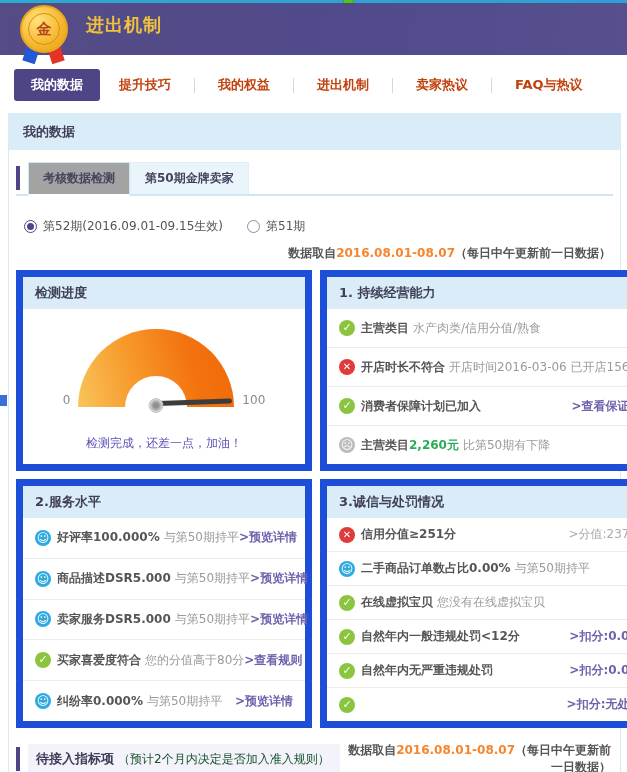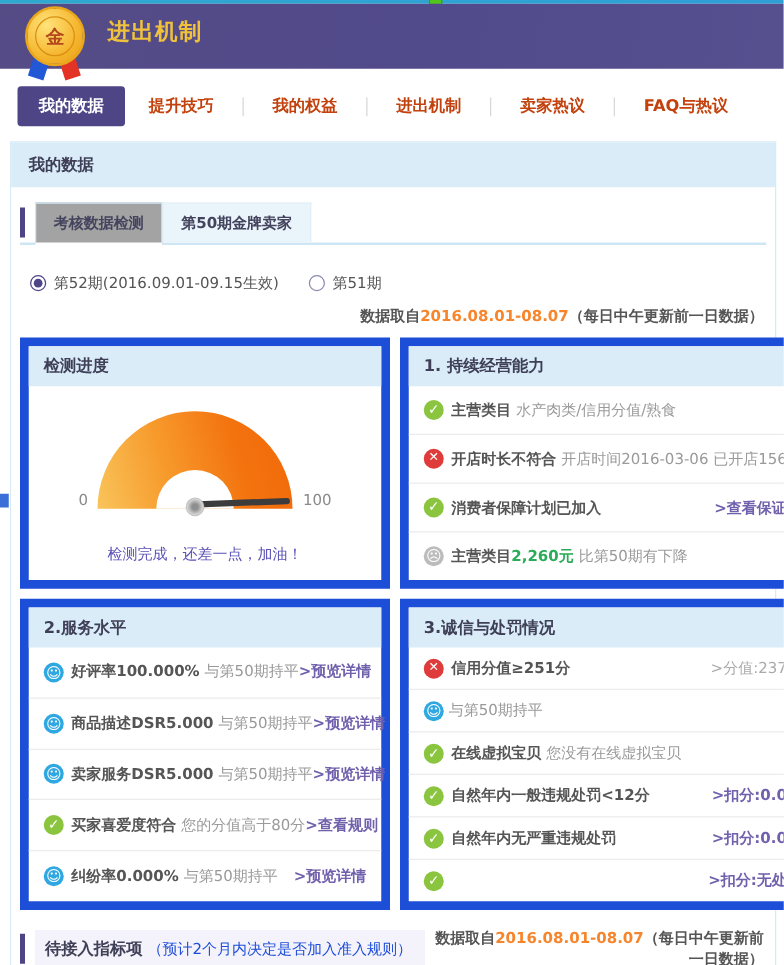--- a/index.html
+++ b/index.html
@@ -78,21 +78,21 @@
     border-radius:3px; transform-origin:left center; transform:rotate(-2deg); }
   .gauge-hub { position:absolute; bottom:-6px; left:50%; transform:translateX(-50%); width:15px; height:15px;
     border-radius:50%; background:radial-gradient(circle,#8f8f8f 25%,#d9d9d9 70%); border:1px solid #c5c5c5; }
   .gauge-label { color:#8a8a8a; font-size:12px; padding-bottom:0px; }
   .gauge-caption { margin-top:28px; color:#5a51b5; font-size:12px; }
   
   .pending { margin-top:14px; }
   .pending-head { display:flex; align-items:center; }
   .pending-title-box { display:flex; align-items:center; background:#f4f2fa; padding:6px 10px 6px 0; }
   .pending-title { font-size:13px; font-weight:bold; color:#3f3f57; margin-left:8px; }
-  .pending-sub { color:#1d4ed8; margin-left:4px; font-size:12px; }
+  .pending-sub { color:#14532d; margin-left:4px; font-size:12px; }
   .pending-head .source-line { flex:1; padding:0 2px 0 0; }
   table.metrics { width:100%; border-collapse:collapse; margin-top:10px; border:1px solid #e4eef7; }
   table.metrics th { background:#d9ecf8; color:#5a5a6e; font-weight:normal; padding:8px 6px; font-size:12px; text-align:left; }
   table.metrics th.c, table.metrics td.c { text-align:center; }
   .edge-mark { position:fixed; left:0; top:395px; width:7px; height:11px; background:#3a6fd8; }
 </style>
 </head>
 <body>
 
 <div class="topstrip">
@@ -235,20 +235,21 @@
       <div class="panel">
         <div class="panel-header">3.诚信与处罚情况</div>
         <div class="panel-body">
           <div class="prow">
             <span class="ricon" data-icon="cross"></span>
             <span class="rname">信用分值≥251分</span>
             <span class="rnote">&gt;分值:237分</span>
           </div>
           <div class="prow">
             <span class="ricon" data-icon="smile"></span>
+            <span class="rname">二手商品订单数占比0.00%</span>
             <span class="rdesc">与第50期持平</span>
           </div>
           <div class="prow">
             <span class="ricon" data-icon="check"></span>
             <span class="rname">在线虚拟宝贝</span>
             <span class="rdesc">您没有在线虚拟宝贝</span>
           </div>
           <div class="prow">
             <span class="ricon" data-icon="check"></span>
             <span class="rname">自然年内一般违规处罚&lt;12分</span>

